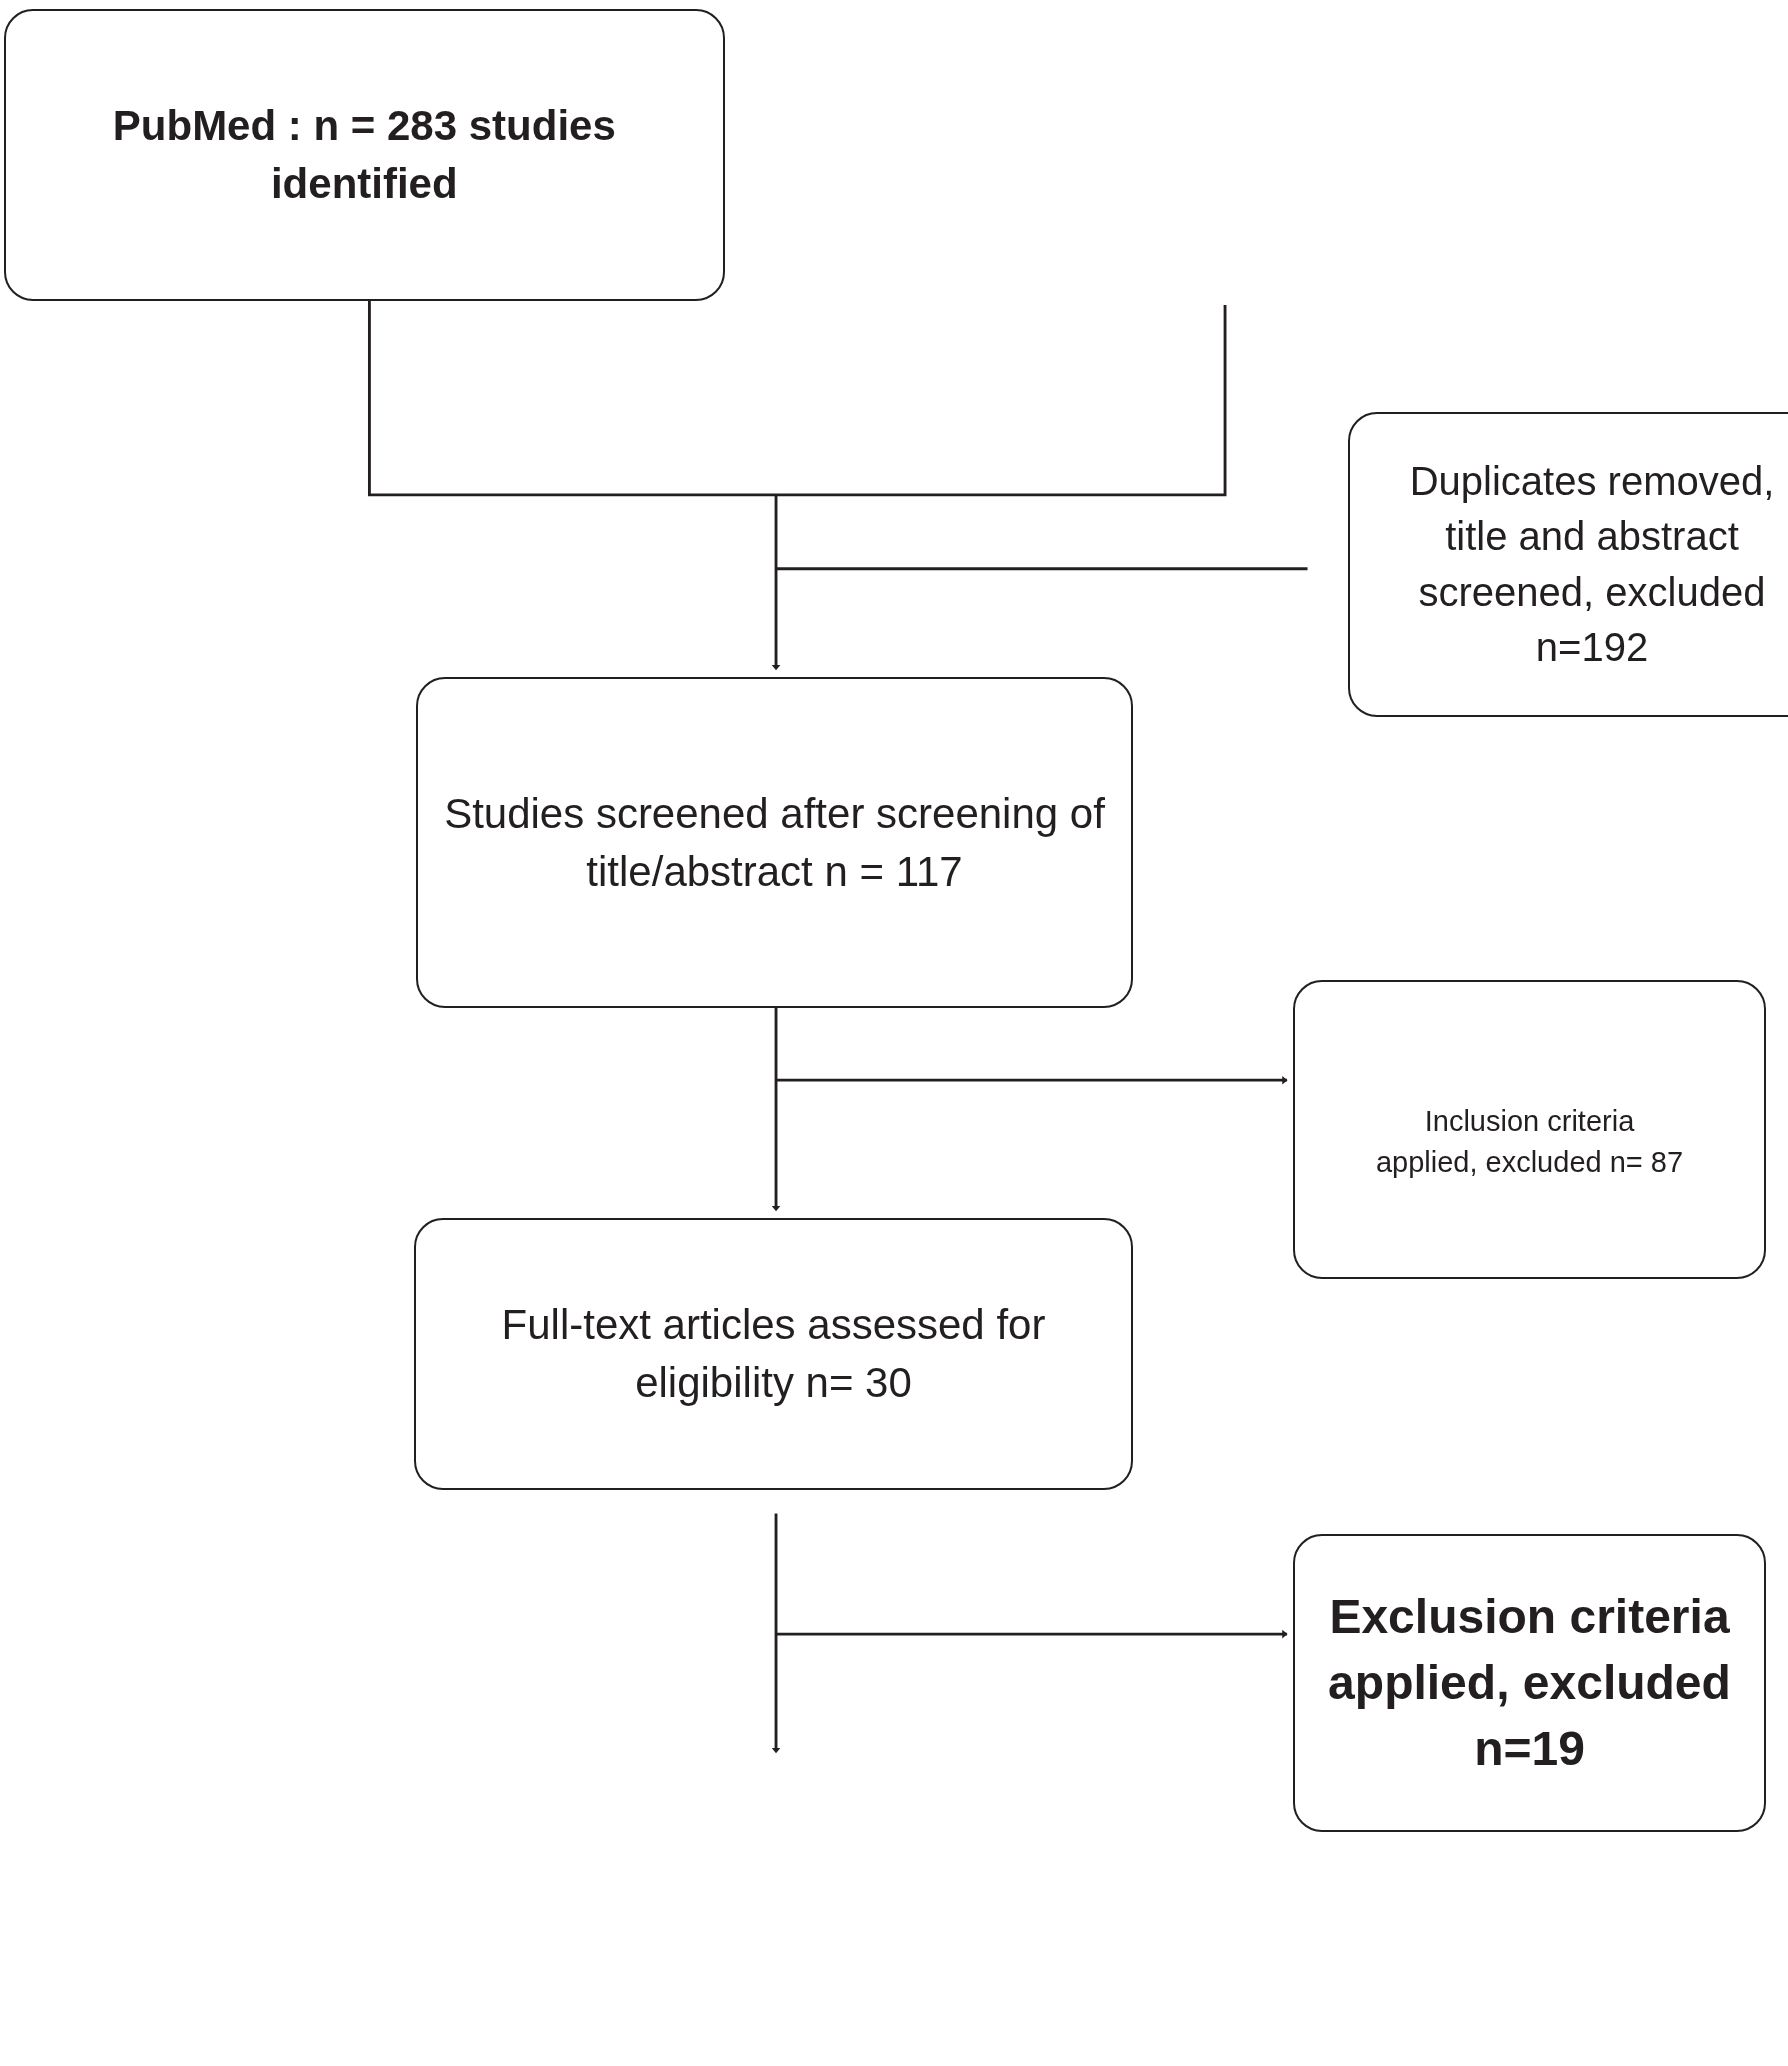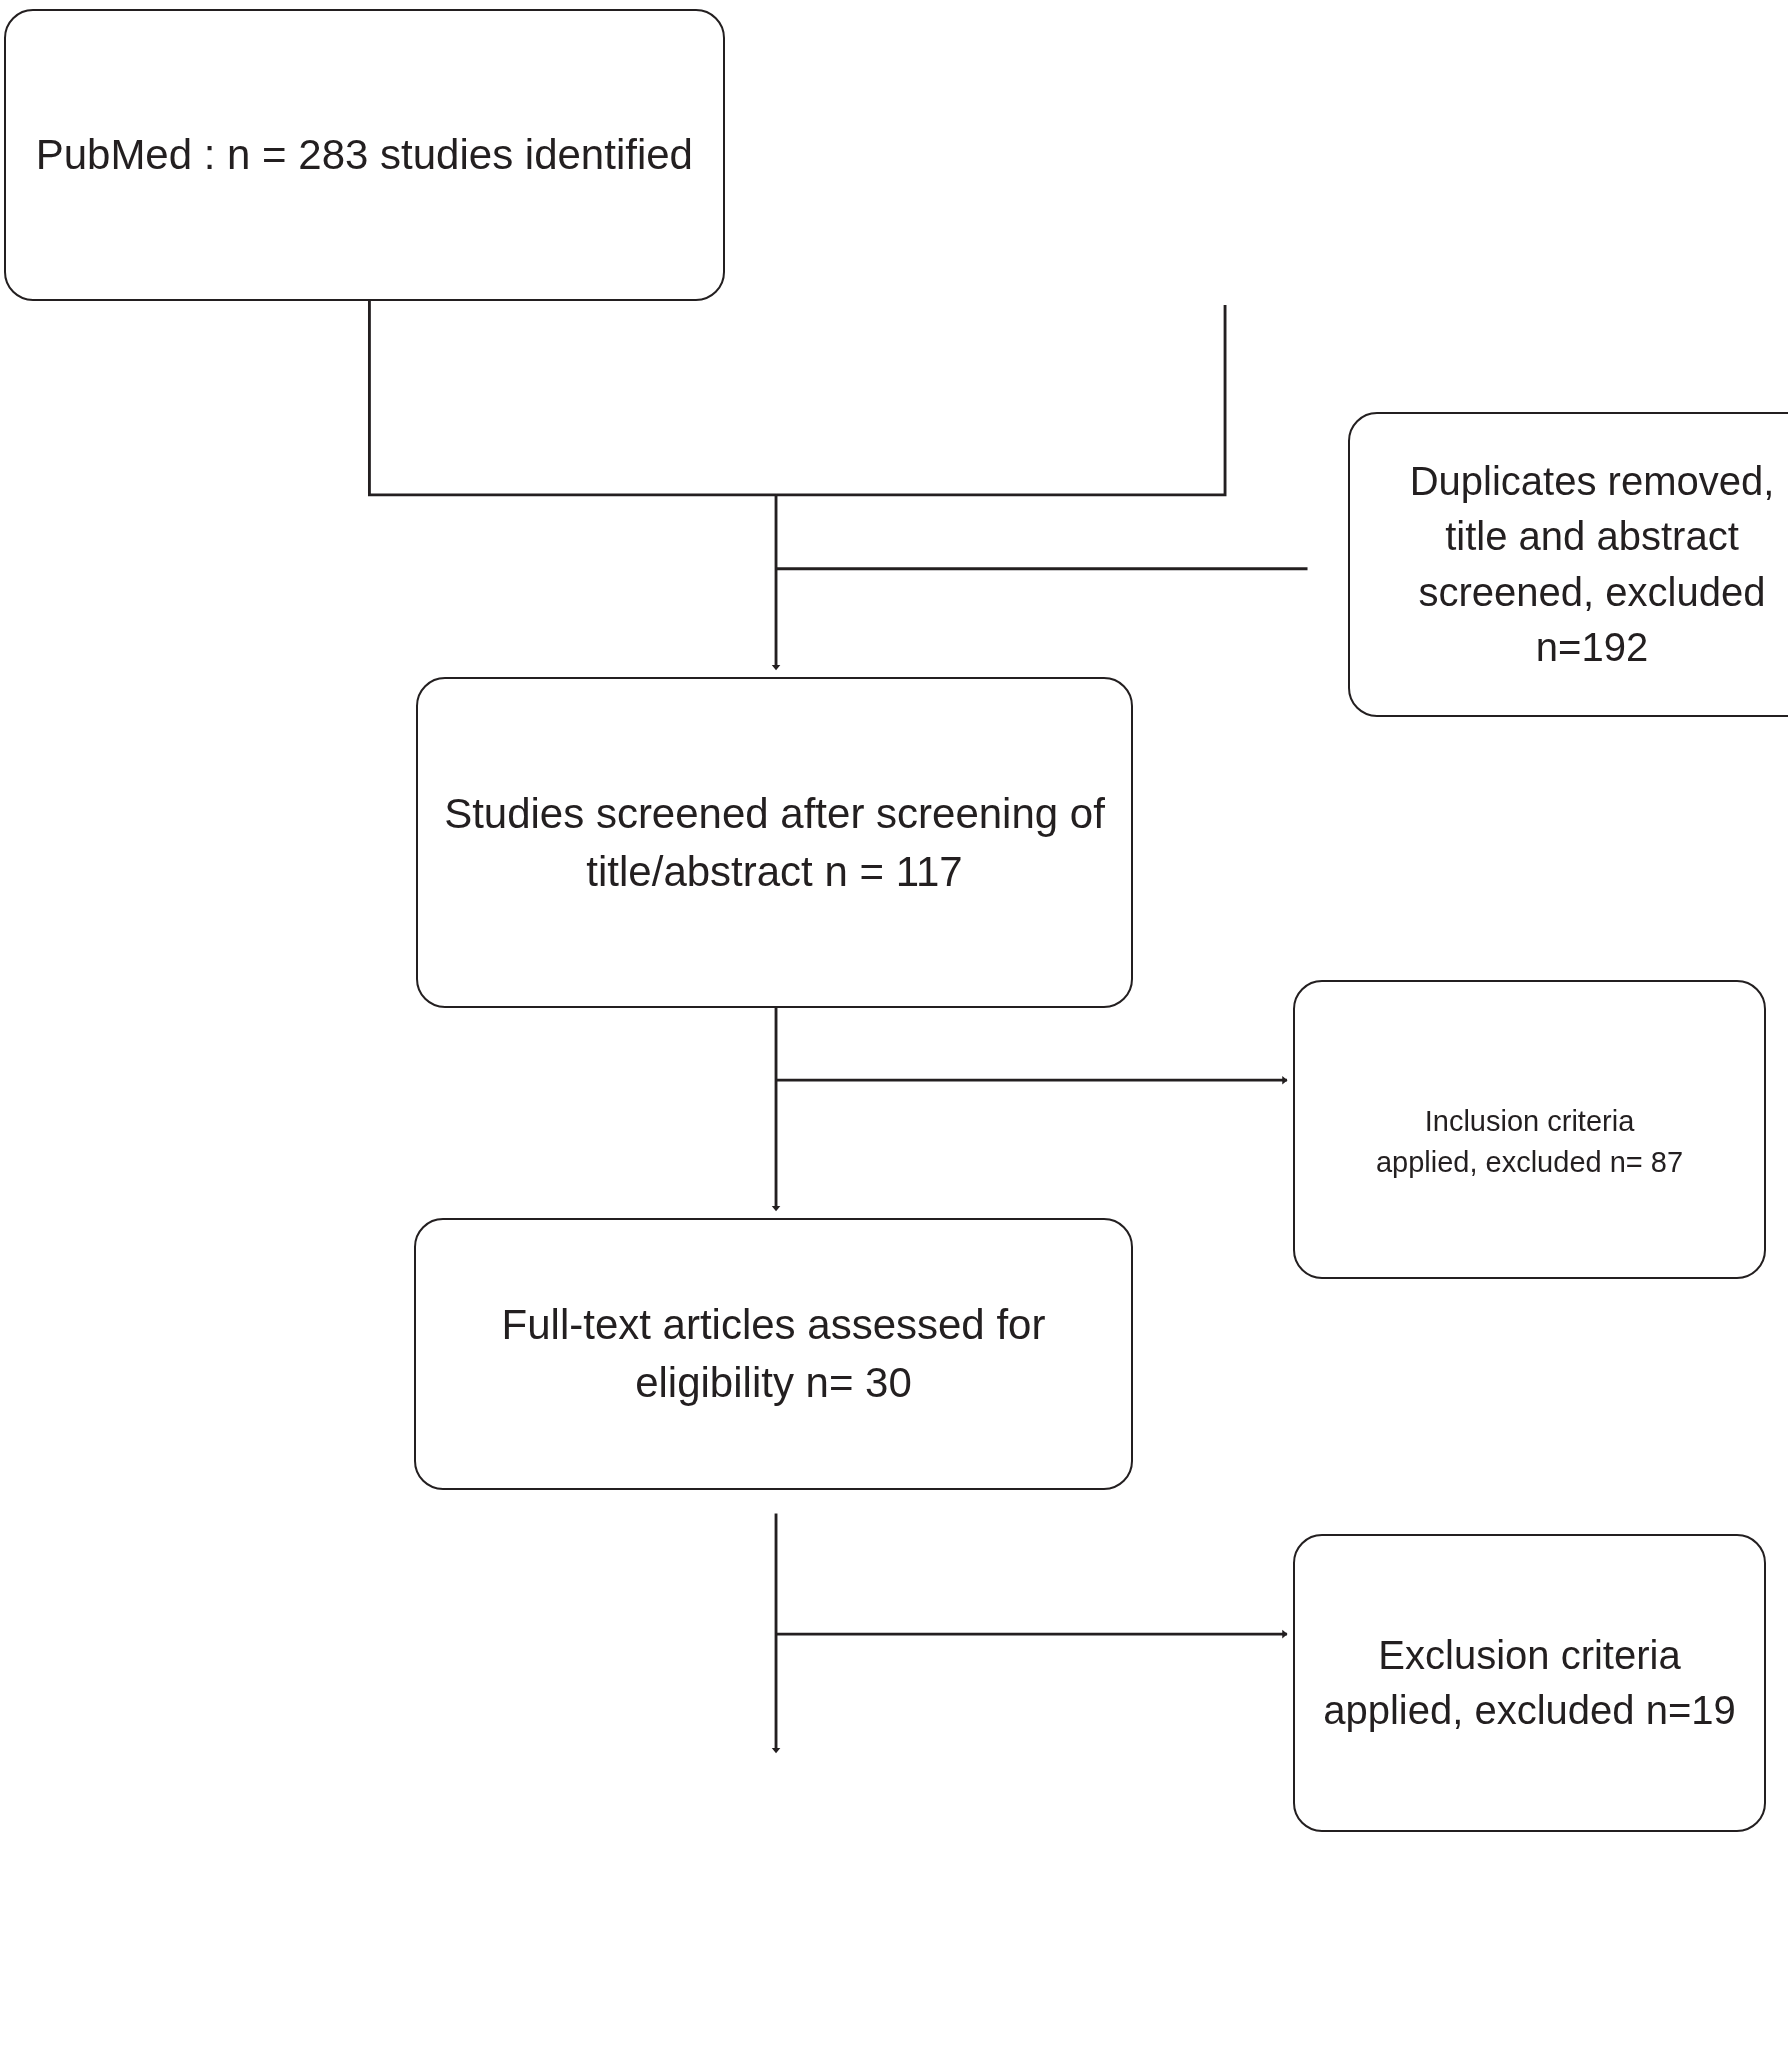--- a/index.html
+++ b/index.html
@@ -49,27 +49,27 @@
   
   #node-pubmed      { left: 3.8px;    top: 8.6px;   width: 721px; height: 292px; }
   #node-other       { left: 872px; top: 12.4px;   width: 716px; height: 293px; }
   #node-duplicates  { left: 1308px; top: 412px;  width: 488px;  height: 305px; margin-left: 40px; }
   #node-screened    { left: 416px;  top: 677px; width: 717px; height: 331px; }
   #node-inclusion   { left: 1293px; top: 980px; width: 473px;  height: 299px; }
   #node-fulltext    { left: 414px;  top: 1218px; width: 719px; height: 272px; }
   #node-exclusion   { left: 1293px; top: 1534px; width: 473px;  height: 298px; }
   #node-included    { left: 416px;  top: 1760px; width: 716px; height: 296px; }
 
-  #node-pubmed     .flow-box-label { font-size: 42px; }
+  #node-pubmed     .flow-box-label { font-size: 42px; font-weight: bold; }
   #node-other      .flow-box-label { font-size: 42px; }
   #node-duplicates .flow-box-label { font-size: 40px; }
   #node-screened   .flow-box-label { font-size: 42px; }
   #node-inclusion  .flow-box-label { font-size: 29px; margin-top: 24px; }
   #node-fulltext   .flow-box-label { font-size: 42px; }
-  #node-exclusion  .flow-box-label { font-size: 40px; }
+  #node-exclusion  .flow-box-label { font-size: 48px; font-weight: bold; }
   #node-included   .flow-box-label { font-size: 42px; }
 </style>
 </head>
 <body>
 
 <div id="diagram-root">
 
   <svg class="flow-svg" viewBox="0 0 3751 4334" preserveAspectRatio="none" aria-hidden="true">
     <defs>
       <marker id="arrow-down" markerWidth="22" markerHeight="22" refX="5" refY="11" orient="auto" markerUnits="userSpaceOnUse">

